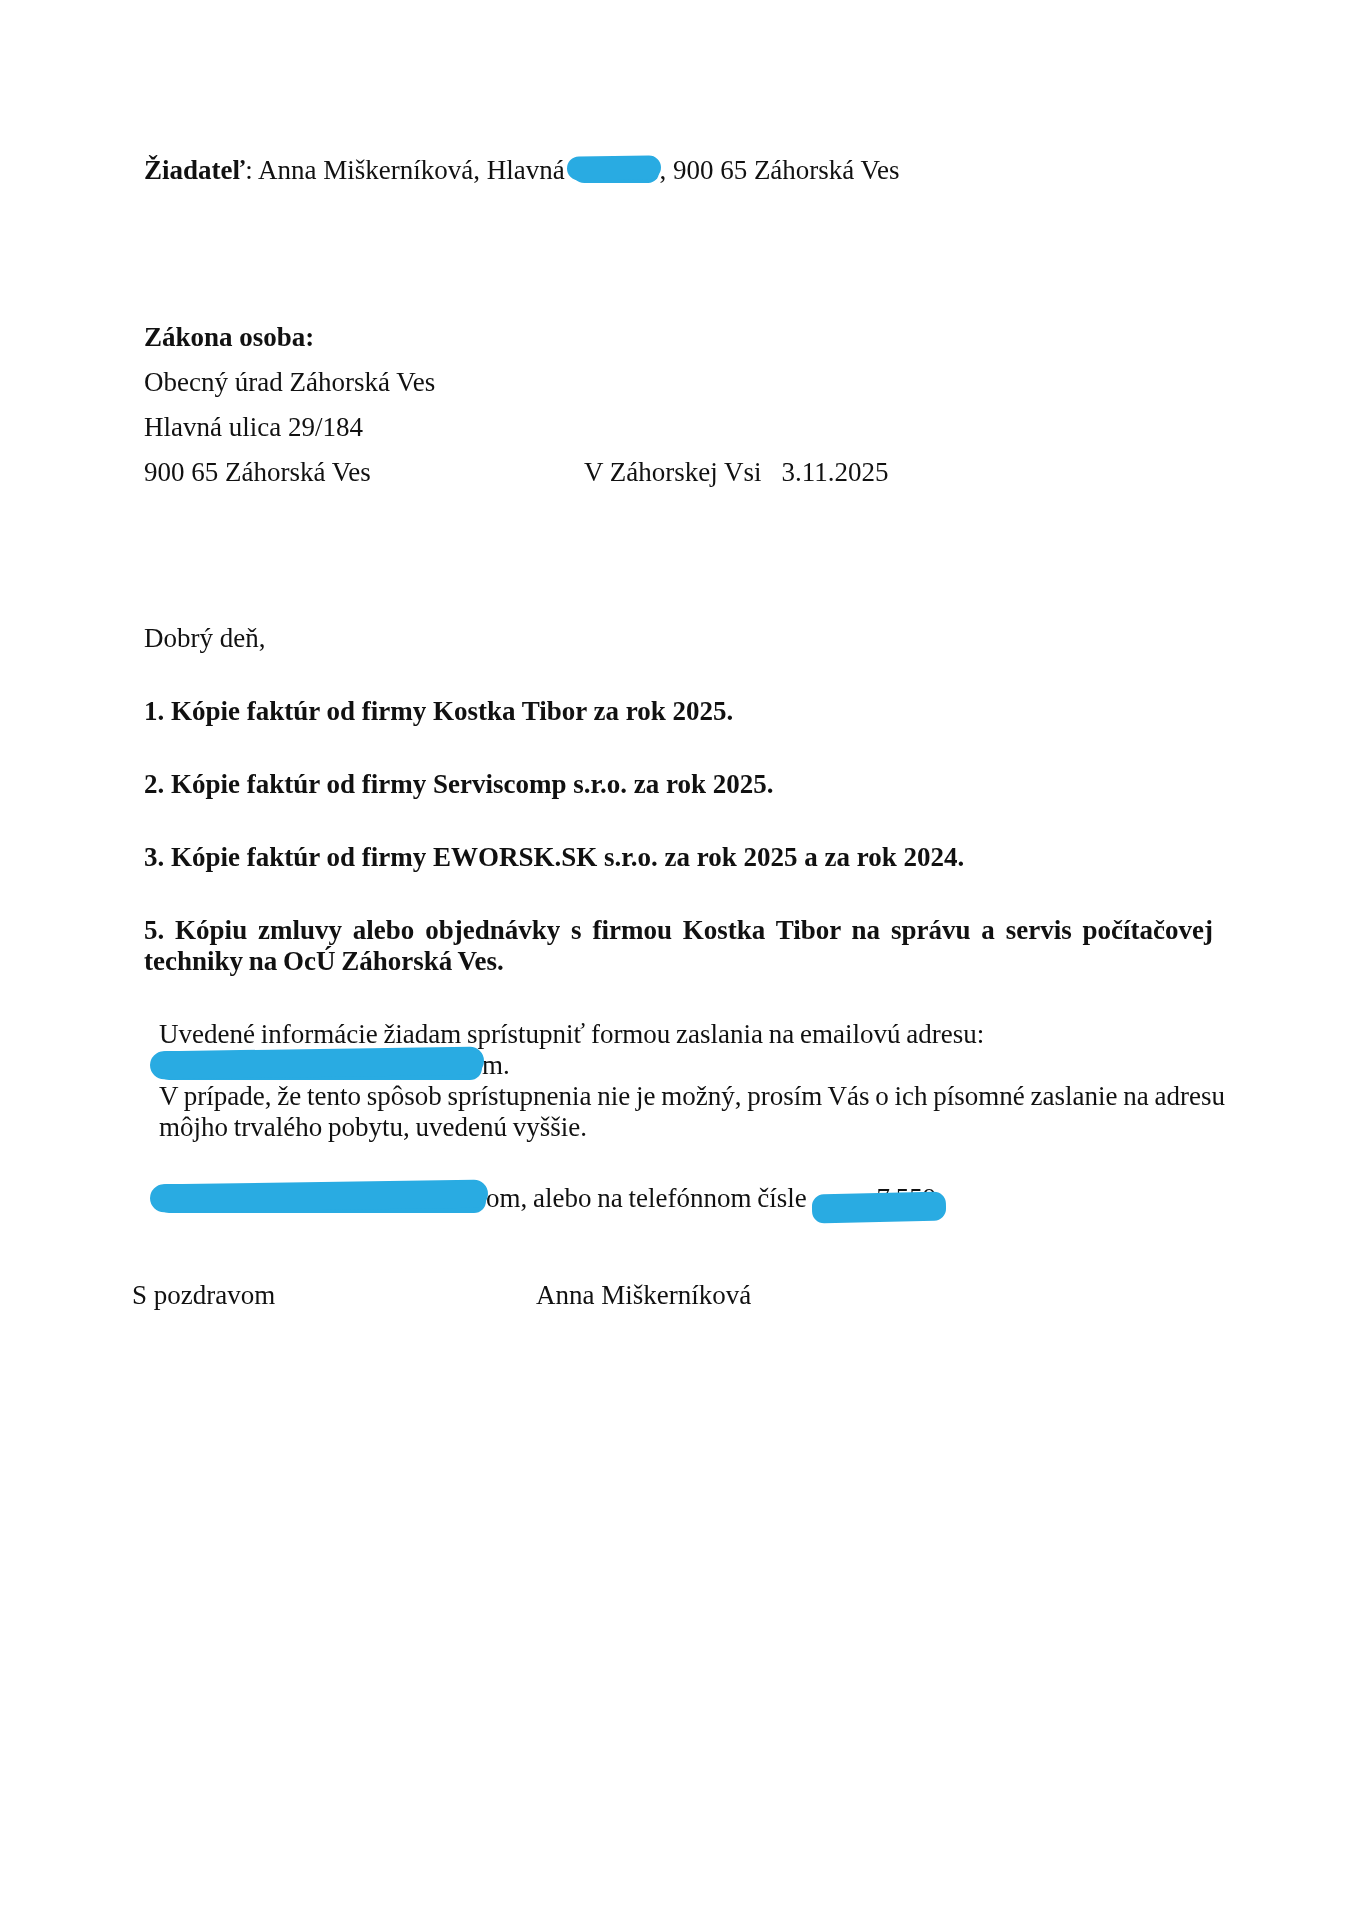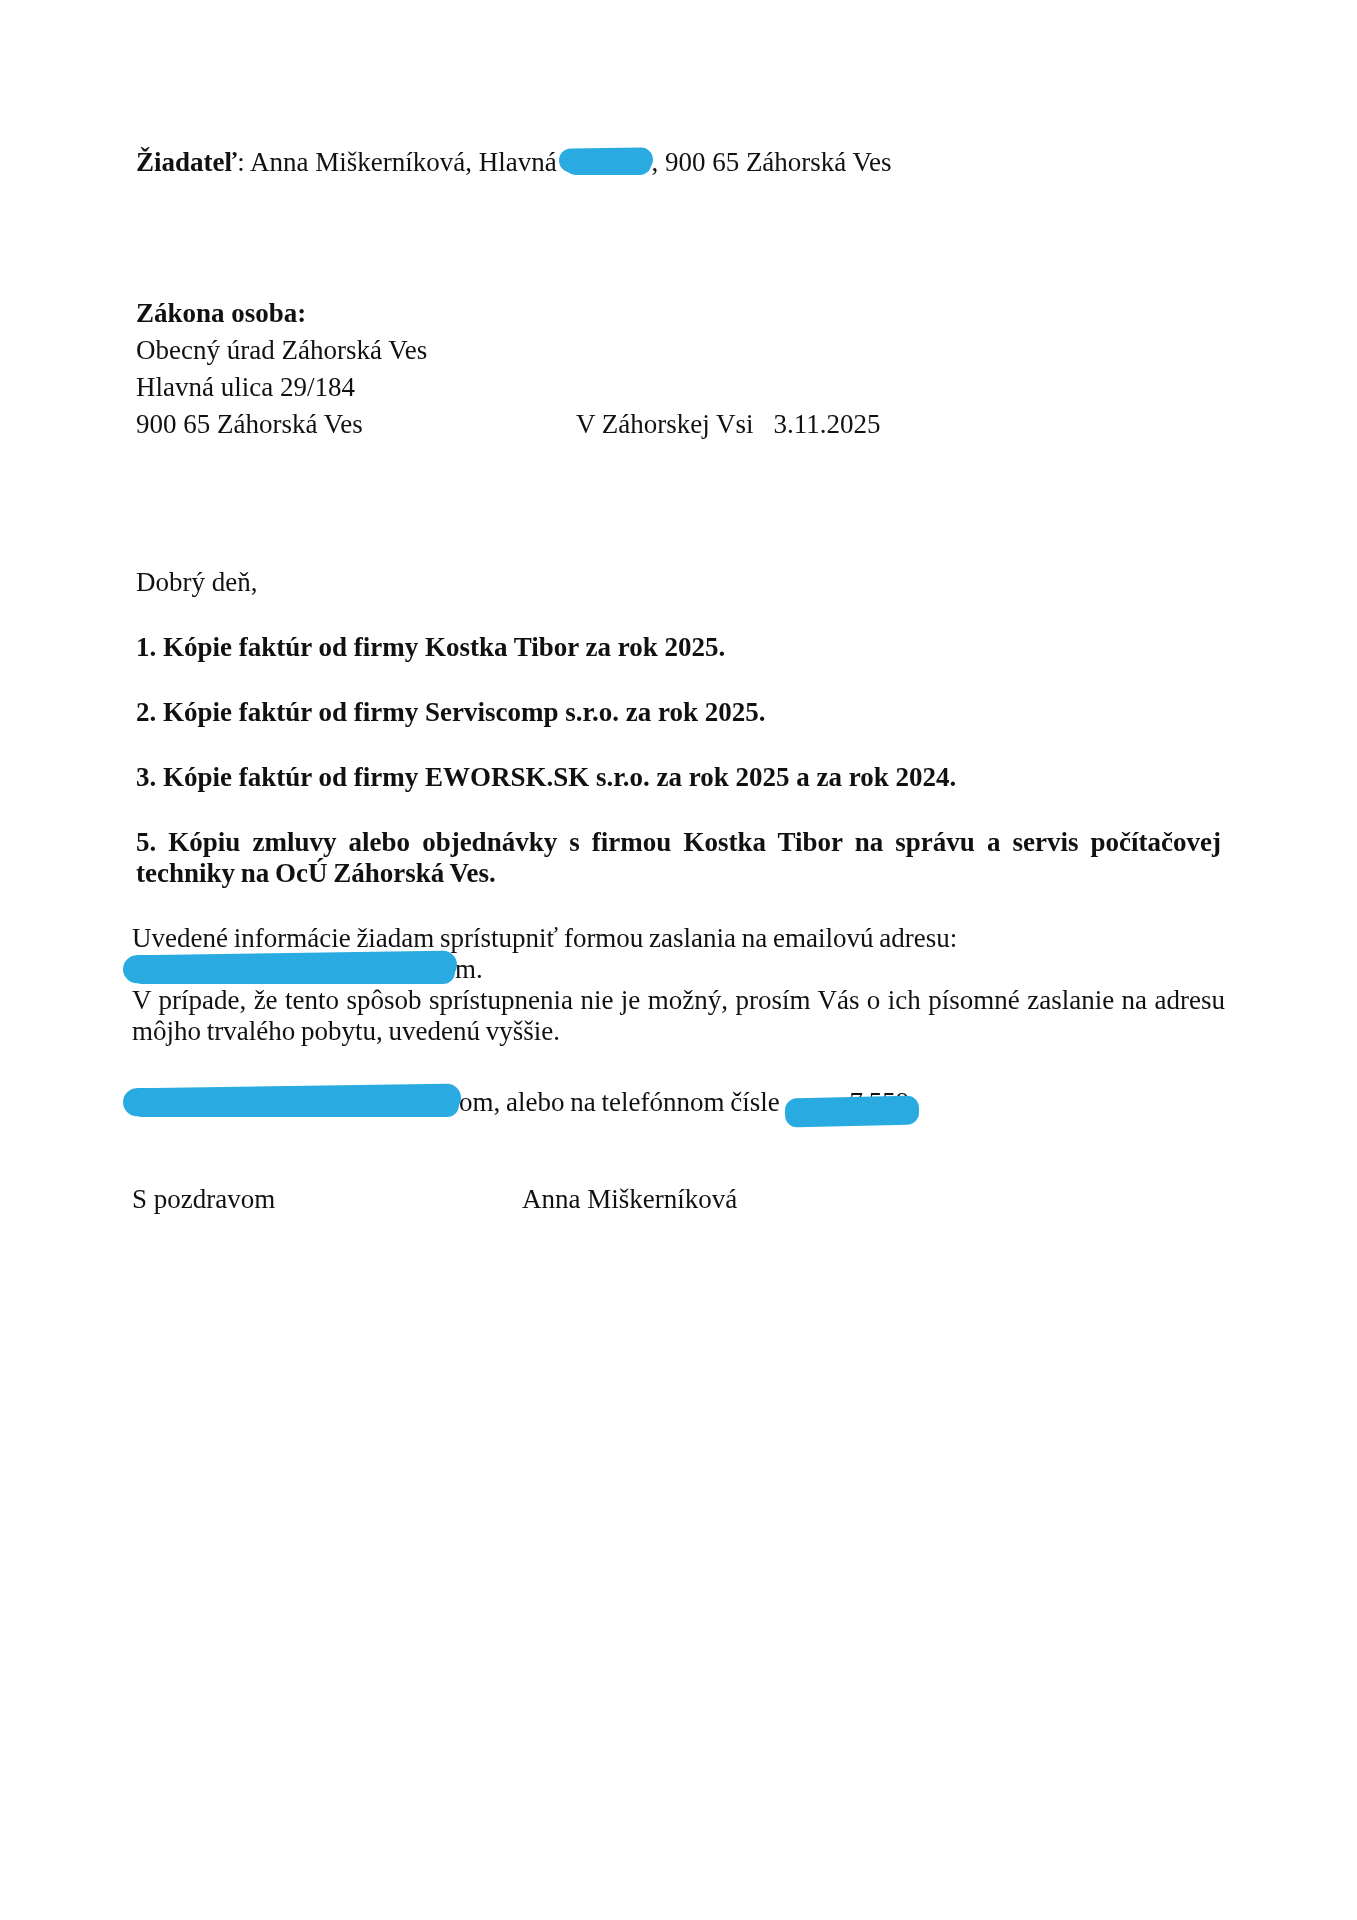--- a/index.html
+++ b/index.html
@@ -8,44 +8,44 @@
     width: 1357px;
     height: 1920px;
     background: #ffffff;
     box-sizing: border-box;
     padding: 0 132px;
     font-family: "Liberation Serif", "DejaVu Serif", serif;
     font-size: 27px;
     color: #111111;
     overflow: hidden;
   }
-  .page p { margin: 4px; }
+  .page p { margin: 12px; }
   b, .bold { font-weight: bold; }
 
   .applicant   { padding-top: 143px; line-height: 31px; }
   .recipient   { padding-top: 111px; line-height: 33px; }
   .dateline    { position: relative; }
   .place-date  { position: absolute; left: 440px; top: 0; white-space: nowrap; text-align: center; }
   .place-date .date { margin-left: 20px; }
 
   .subject     { padding-top: 121px; line-height: 35px; font-weight: bold; }
   .subject .l1 { display: block; text-align: justify; text-align-last: justify; }
   .subject .l2 { display: block; }
 
   .greeting    { padding-top: 122px; line-height: 31px; }
   .para        { padding-top: 29px;  line-height: 31px; text-align: justify; word-spacing: -1px; }
   .req         { padding-top: 30px;  line-height: 31px; font-weight: bold; }
   .req-j       { text-align: justify; word-spacing: -1px; }
   .block       { padding-top: 30px;  line-height: 31px; }
-  .block .line { display: block; text-align: justify; word-spacing: -1px; }
+  .block .line { display: block; text-align: justify; word-spacing: -1px; margin-left: 27px; }
   .block .line.no-j { text-align: left; }
   .contact     { padding-top: 40px; }
 
   .closing     { padding-top: 66px; line-height: 31px; position: relative; }
-  .signature   { position: absolute; left: 390px; top: 66px; text-align: right; }
+  .signature   { position: absolute; left: 404px; top: 66px; text-align: right; }
 
   
   .redact {
     position: relative;
     display: inline-block;
     background: #29ABE2;
     border-radius: 13px 10px 12px 15px;
     vertical-align: -6px;
   }
   .redact::after {

